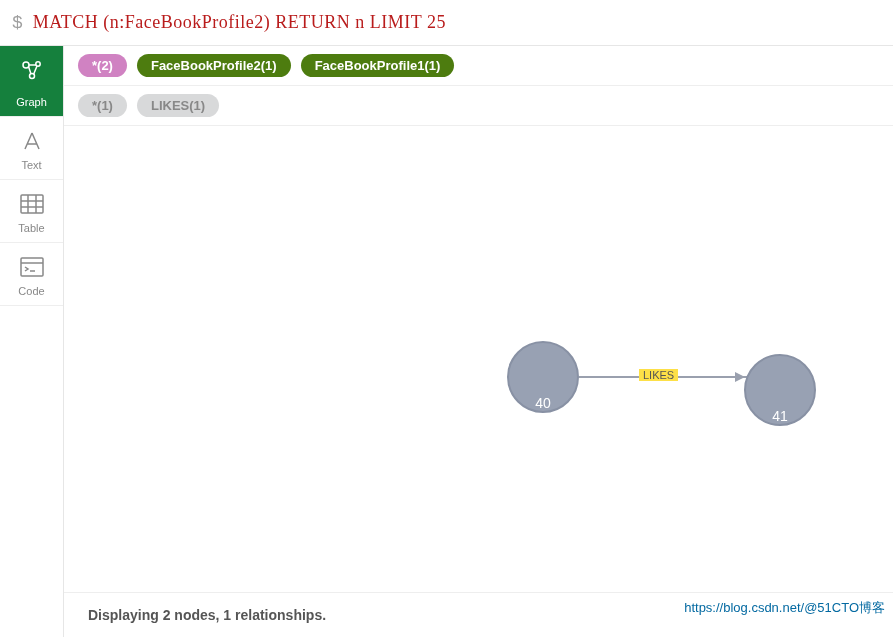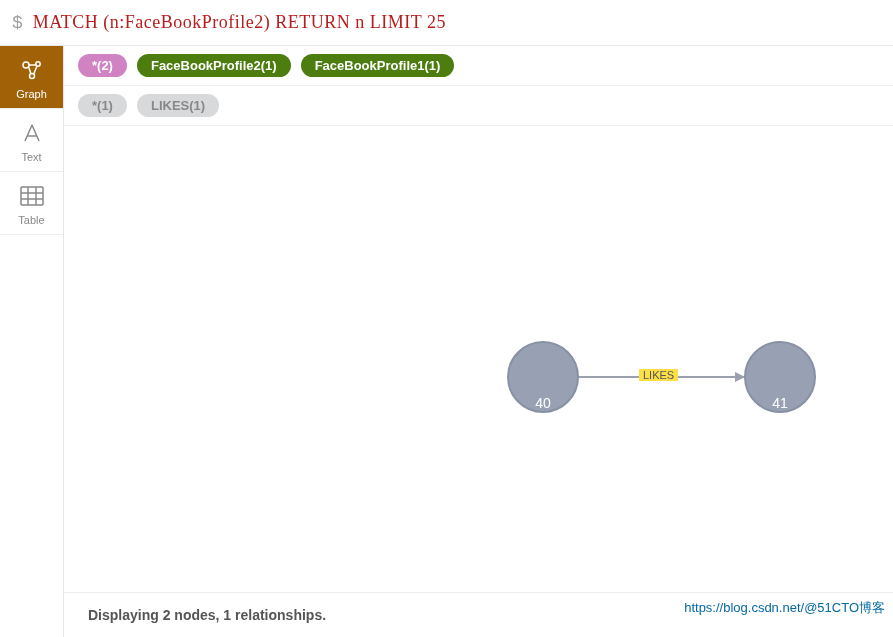--- a/index.html
+++ b/index.html
@@ -51,22 +51,23 @@
       flex-direction: column;
       align-items: center;
       justify-content: center;
       padding: 10px 0 8px 0;
       cursor: pointer;
       color: #888;
       font-size: 11px;
       border-bottom: 1px solid #eee;
     }
     .sidebar-item.active {
-      background: #a16207;
+      background: #15803d;
       color: #fff;
+      gap: 8px;
     }
     .sidebar-item .icon {
       width: 28px;
       height: 28px;
       display: flex;
       align-items: center;
       justify-content: center;
       margin-bottom: 4px;
     }
     .sidebar-label {
@@ -190,41 +191,52 @@
         <svg width="24" height="20" viewBox="0 0 24 20" fill="none" stroke="currentColor" stroke-width="1.5">
           <rect x="1" y="1" width="22" height="18" rx="1"></rect>
           <line x1="1" y1="7" x2="23" y2="7"></line>
             <line x1="1" y1="13" x2="23" y2="13"></line>
           <line x1="8" y1="1" x2="8" y2="19"></line>
             <line x1="16" y1="1" x2="16" y2="19"></line>
         </svg>
       </span>
       <span class="sidebar-label">Table</span>
     </div>
+    <div class="sidebar-item">
+      <span class="icon">
+        <svg width="24" height="20" viewBox="0 0 24 20" fill="none" stroke="currentColor" stroke-width="1.5">
+          <rect x="1" y="1" width="22" height="18" rx="1"></rect>
+          <line x1="1" y1="6" x2="23" y2="6"></line>
+          <path d="M5 10 L8 12 L5 14"></path>
+            <line x1="10" y1="14" x2="15" y2="14"></line>
+        </svg>
+      </span>
+      <span class="sidebar-label">Code</span>
+    </div>
   </div>
 
   <div class="content">
     <div class="legend-row">
       <span class="pill pill-magenta">*(2)</span>
       <span class="pill pill-grey">FaceBookProfile2(1)</span>
       <span class="pill pill-grey">FaceBookProfile1(1)</span>
     </div>
     <div class="legend-row">
       <span class="pill pill-light">*(1)</span>
       <span class="pill pill-light">LIKES(1)</span>
     </div>
 
     <div class="canvas">
       <div class="edge" style="left:515px; top:250px; width:170px;"></div>
       <div class="edge-arrow" style="left:671px; top:246px;"></div>
       <div class="edge-label" style="left:575px; top:243px;">LIKES</div>
       <div class="node" style="left:443px; top:215px;">
         <span>40</span>
       </div>
-      <div class="node" style="left:680px; top:215px;">
+      <div class="node" style="left:680px; top:228px;">
         <span>41</span>
       </div>
     </div>
 
     <div class="status-bar">Displaying 2 nodes, 1 relationships.</div>
     <div class="watermark">https://blog.csdn.net/@51CTO博客</div>
   </div>
 </div>
 
 </body></html>

